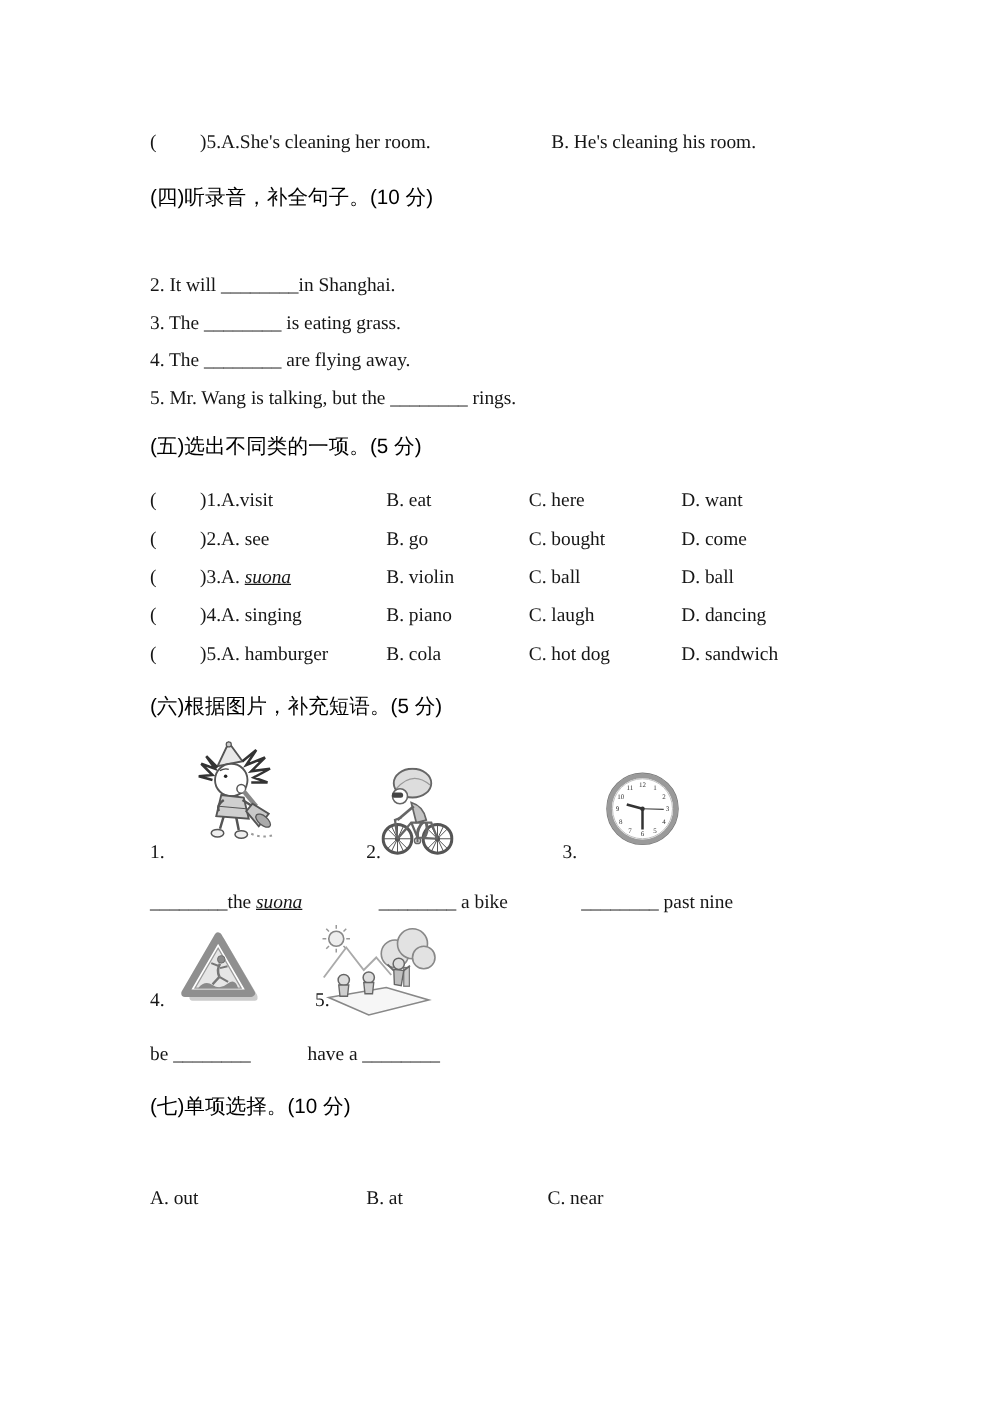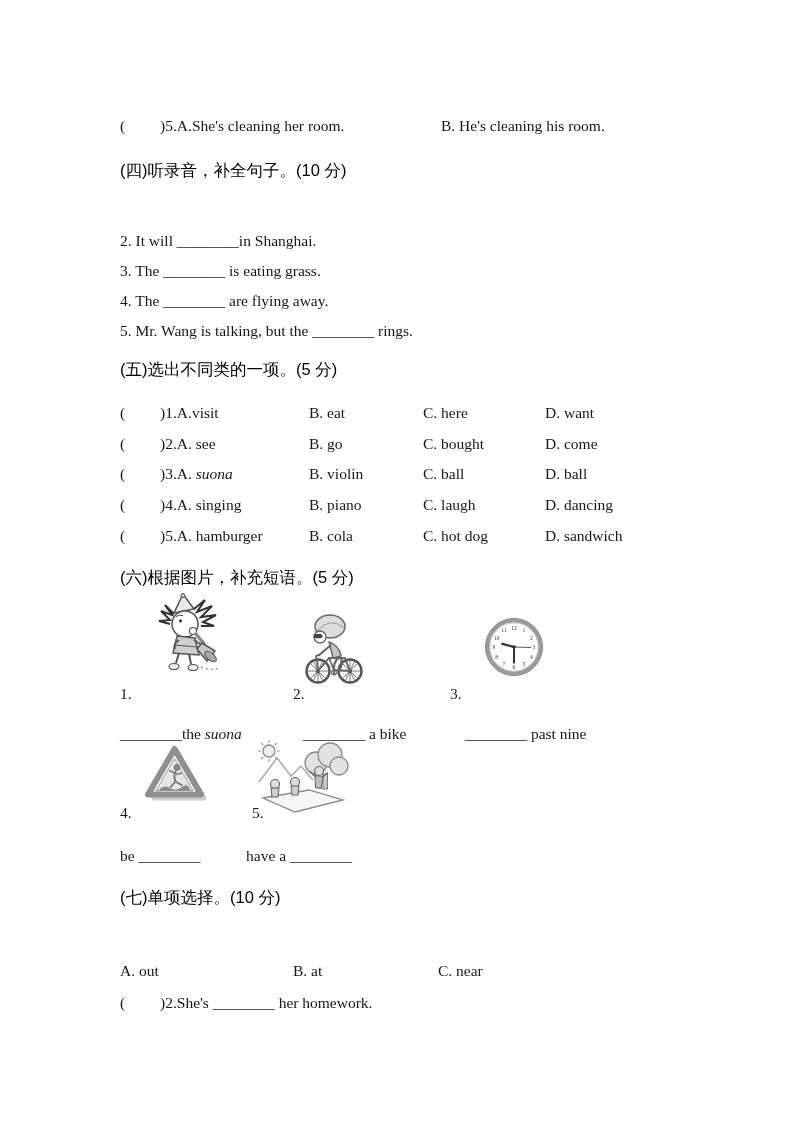--- a/index.html
+++ b/index.html
@@ -6,24 +6,24 @@
   body{background:#fff;}
   .sheet{
     position:relative;
     width:793px;height:1122px;
     background:#fff;
     font-family:"Liberation Serif","DejaVu Serif",serif;
     font-size:15.5px;
     color:#161616;
     overflow:hidden;
   }
-  .r{position:absolute;left:120px;height:20px;line-height:20px;white-space:pre;margin-top:12px;}
+  .r{position:absolute;left:120px;height:20px;line-height:20px;white-space:pre;}
   .c{position:absolute;top:0;white-space:pre;}
   .h{font-family:"Liberation Sans","DejaVu Sans",sans-serif;font-size:16.5px;color:#000;}
-  .it{font-style:italic;}
+  .it{font-style:italic;text-decoration:underline;}
   .img{position:absolute;}
   .img svg{display:block;width:100%;height:100%;}
   .clknum{font-family:"Liberation Serif",serif;}
 </style>
 </head>
 <body>
 
 <div class="sheet">
 
   <div class="r" style="top:104px">
@@ -203,15 +203,14 @@
     <span class="c" style="left:0">be ________</span>
     <span class="c" style="left:126px">have a ________</span>
   </div>
 
   <div class="r h" style="top:875px">(七)单项选择。(10 分)</div>
   <div class="r" style="top:949px">
     <span class="c" style="left:0">A. out</span>
     <span class="c" style="left:173px">B. at</span>
     <span class="c" style="left:318px">C. near</span>
   </div>
-  <div class="r" style="top:981px">(         )2.She's ________ her homework.</div>
 
 </div>
 
 </body></html>

